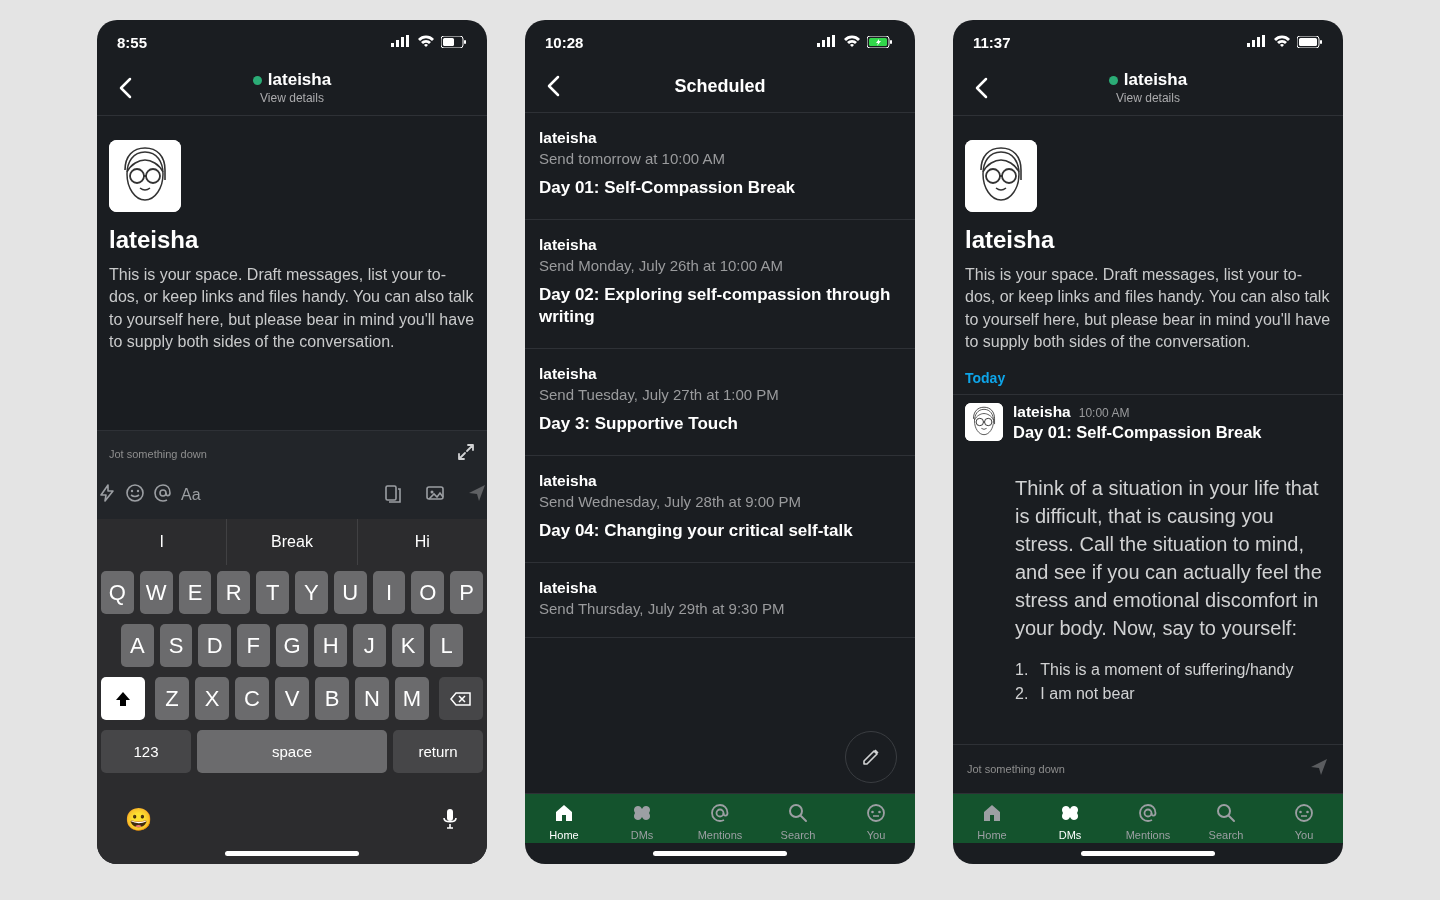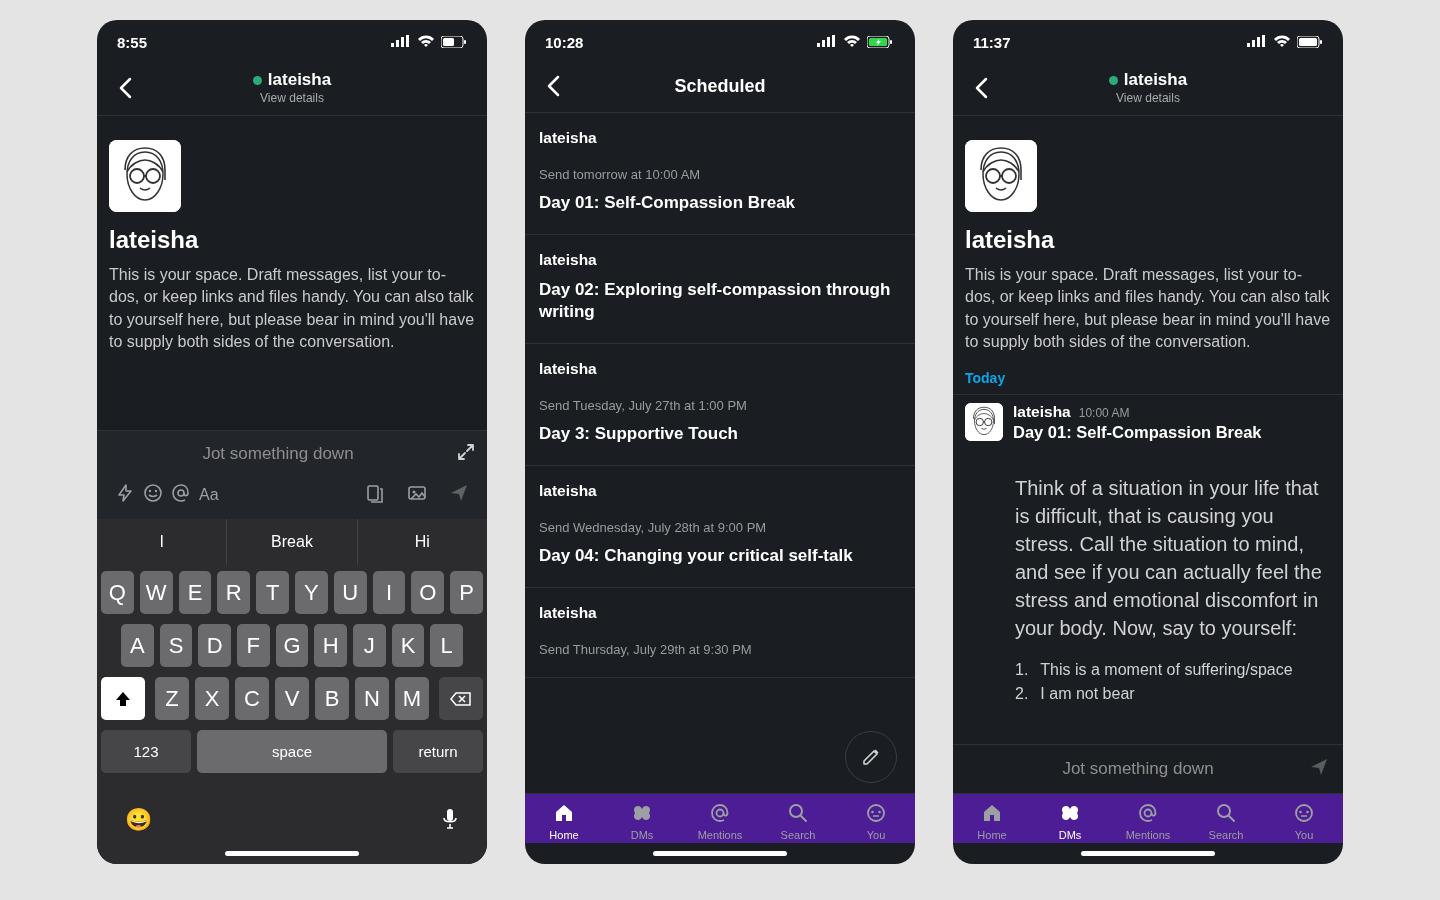--- a/index.html
+++ b/index.html
@@ -95,31 +95,30 @@
     background: #222529;
     border-top: 1px solid #2e3136;
   }
   .compose-row {
     display: flex; align-items: center;
     padding: 12px 12px;
     gap: 10px;
   }
   .compose-input {
     flex: 1;
-    font-size: 17px;
+    font-size: 11px;
     color: #8e8e8e;
-    text-align: center;
   }
   .expand-icon {
     color: #d1d2d3;
     cursor: pointer;
   }
   .toolbar-row {
     display: flex; align-items: center;
-    padding: 6px 18px 12px;
+    padding: 6px 0 12px;
     gap: 8px;
     color: #9c9fa3;
   }
   .toolbar-right { margin-left: auto; display: flex; gap: 22px; align-items: center; }
   .keyboard {
     background: #2c2c2e;
     color: #fff;
   }
   .kb-suggest {
     display: flex;
@@ -157,39 +156,39 @@
   .home-indicator {
     width: 134px; height: 5px; background: #fff; border-radius: 3px;
     margin: 8px auto 8px;
   }
   
   .sched-item {
     padding: 16px 14px 20px;
     border-bottom: 1px solid #2e3136;
   }
   .sched-sender { font-size: 15.5px; font-weight: 700; color: #fff; }
-  .sched-time { font-size: 13px; color: #9a9b9d; margin-top: 20px; }
+  .sched-time { font-size: 15px; color: #9a9b9d; margin-top: 3px; }
   .sched-title { font-size: 17px; font-weight: 700; color: #fff; margin-top: 10px; line-height: 1.3; }
   .fab {
     position: absolute;
     right: 18px;
     bottom: 81px;
     width: 52px; height: 52px;
     border-radius: 50%;
     border: 1px solid #3a3d41;
     background: #1a1d21;
     display: flex; align-items: center; justify-content: center;
     color: #d1d2d3;
   }
   .phone2-wrap { position: relative; flex:1; display:flex; flex-direction:column; }
   .tab-bar {
     display: flex; justify-content: space-around;
     border-top: 1px solid #2e3136;
     padding: 8px 0 2px;
-    background: #4c1d95;
+    background: #14532d;
   }
   .tab {
     display: flex; flex-direction: column; align-items: center; gap: 3px;
     color: #9c9fa3; font-size: 11px;
     cursor: pointer;
     width: 70px;
   }
   .tab.active { color: #fff; }
   
   .date-divider {
@@ -440,20 +439,21 @@
 
   <div class="phone2-wrap">
     <div class="content" id="sched-list">
         <div class="sched-item">
           <div class="sched-sender">lateisha</div>
           <div class="sched-time">Send tomorrow at 10:00 AM</div>
           <div class="sched-title">Day 01: Self-Compassion Break</div>
         </div>
         <div class="sched-item">
           <div class="sched-sender">lateisha</div>
+          <div class="sched-time">Send Monday, July 26th at 10:00 AM</div>
           <div class="sched-title">Day 02: Exploring self-compassion through writing</div>
         </div>
         <div class="sched-item">
           <div class="sched-sender">lateisha</div>
           <div class="sched-time">Send Tuesday, July 27th at 1:00 PM</div>
           <div class="sched-title">Day 3: Supportive Touch</div>
         </div>
         <div class="sched-item">
           <div class="sched-sender">lateisha</div>
           <div class="sched-time">Send Wednesday, July 28th at 9:00 PM</div>
@@ -569,21 +569,21 @@
           <span class="msg-sender">lateisha</span>
           <span class="msg-time">10:00 AM</span>
         </div>
         <div class="msg-title">Day 01: Self-Compassion Break</div>
       </div>
     </div>
     <div class="msg-text">Think of a situation in your life that is difficult, that is causing you stress. Call the situation to mind, and see if you can actually feel the stress and emotional discomfort in your body. Now, say to yourself:</div>
     <div class="msg-list" id="msg-ol">
         <div class="li">
           <span>1.</span>
-          <span>This is a moment of suffering/space</span>
+          <span>This is a moment of suffering/handy</span>
         </div>
         <div class="li">
           <span>2.</span>
           <span>I am not bear</span>
         </div>
       </div>
   </div>
 
   <div class="compose-bottom">
     <span class="compose-input">Jot something down</span>

